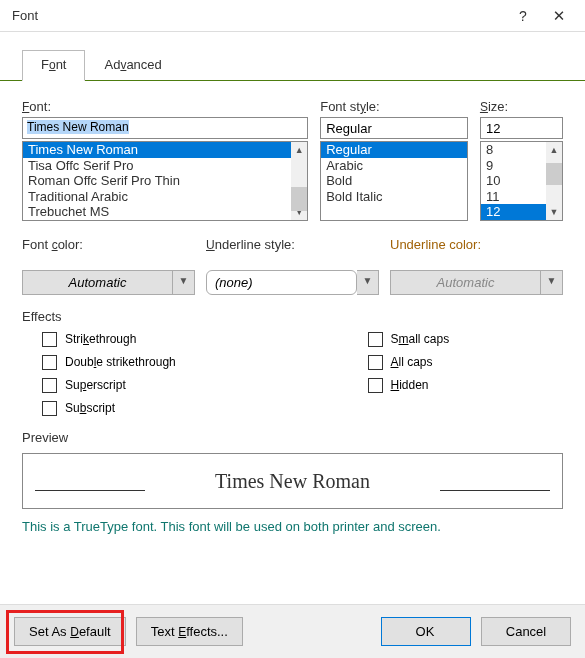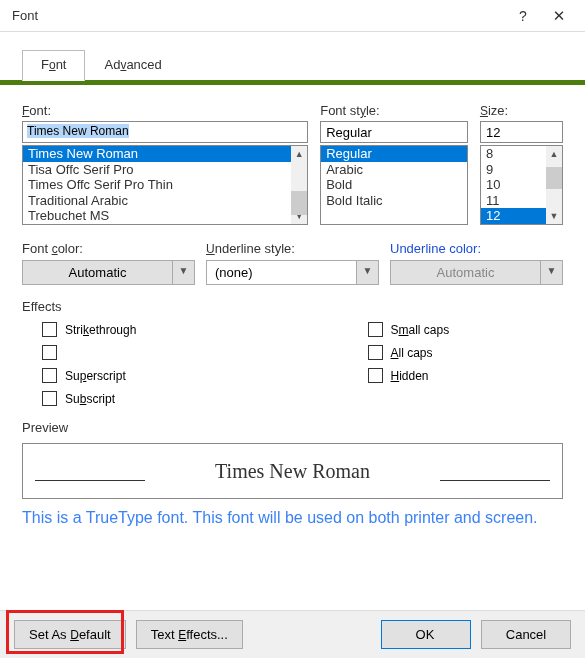--- a/index.html
+++ b/index.html
@@ -5,56 +5,56 @@
     * { box-sizing: border-box; margin: 0; padding: 0; font-family: 'Segoe UI', Tahoma, sans-serif; font-size: 12px; }
     body { background: #fff; width: 585px; height: 658px; overflow: hidden; }
     .titlebar { height: 32px; background: #fff; display: flex; align-items: center; padding: 0 8px; border-bottom: 1px solid #ddd; }
     .titlebar-title { flex: 1; font-size: 13px; color: #333; padding-left: 4px; }
     .titlebar-help { width: 36px; text-align: center; font-size: 14px; color: #333; cursor: pointer; }
     .titlebar-close { width: 36px; text-align: center; font-size: 15px; color: #333; cursor: pointer; }
     .tabs { display: flex; padding: 18px 0 0 22px; }
     .tab { padding: 6px 18px 8px 18px; font-size: 13px; color: #333; cursor: pointer; border: 1px solid transparent; position: relative; }
     .tab.active { border: 1px solid #bbb; border-bottom: 1px solid #fff; background: #fff; z-index: 2; }
     .tab .ul { text-decoration: underline; }
-    .tab-panel { border-top: 5px solid #4d7c0f; margin-top: -1px; padding: 18px 22px 8px 22px; }
+    .tab-panel { border-top: 1px solid #4d7c0f; margin-top: -1px; padding: 18px 22px 8px 22px; }
     .row { display: flex; gap: 12px; }
     .col-font { flex: 1.55; }
     .col-style { flex: 0.8; }
     .col-size { flex: 0.45; }
     .lbl { font-size: 13px; color: #333; margin-bottom: 3px; display: block; }
     .lbl .ul { text-decoration: underline; }
     input[type=text] { width: 100%; border: 1px solid #888; padding: 3px 5px; font-size: 13px; height: 22px; }
     .text-sel { background: #b4d6f9; display: inline-block; }
     .listbox { border: 1px solid #888; height: 80px; overflow: hidden; position: relative; margin-top: 2px; }
     .listbox-inner { overflow: hidden; height: 100%; }
     .list-item { padding: 0 5px; font-size: 13px; color: #333; cursor: pointer; line-height: 15.5px; white-space: nowrap; overflow: hidden; text-overflow: ellipsis; }
     .list-item.sel { background: #0078d7; color: #fff; }
     .scrollbar { position: absolute; right: 0; top: 0; width: 16px; height: 100%; background: #f0f0f0; display: flex; flex-direction: column; }
     .scroll-arrow { height: 16px; font-size: 9px; text-align: center; line-height: 16px; background: #f0f0f0; cursor: pointer; color: #555; }
     .scroll-thumb { flex: 0 0 auto; background: #ccc; width: 100%; }
     .row2 { display: flex; gap: 11px; margin-top: 16px; }
     .col3 { flex: 1; }
-    .dropdown { display: flex; margin-top: 4px; }
+    .dropdown { display: flex; margin-top: 18px; font-style: italic; }
     .dropdown-val { flex: 1; border: 1px solid #ababab; padding: 4px 8px; font-size: 13px; background: #e1e1e1; text-align: center; }
     .dropdown-btn { width: 22px; border: 1px solid #ababab; border-left: none; background: #e1e1e1; text-align: center; font-size: 10px; line-height: 20px; cursor: pointer; color: #555; }
-    .dropdown.white .dropdown-val { background: #fff; text-align: left; }
+    .dropdown.white .dropdown-val { background: #fff; text-align: left; border-radius: 6px; }
     .dropdown.disabled .dropdown-val { color: #888; }
     .section-title { font-size: 13px; color: #333; margin: 14px 0 8px 0; }
     .effects-row { display: flex; padding-left: 20px; }
     .effects-col { flex: 1; display: flex; flex-direction: column; gap: 8px; }
-    .chk { display: flex; align-items: center; gap: 8px; font-size: 13px; cursor: pointer; }
+    .chk { display: flex; gap: 8px; font-size: 13px; cursor: pointer; }
     .chkbox { width: 15px; height: 15px; border: 1px solid #333; flex-shrink: 0; }
     .chk .ul { text-decoration: underline; }
     .preview-box { border: 1px solid #888; height: 56px; margin-top: 6px; display: flex; align-items: center; justify-content: center; position: relative; }
     .preview-text { font-family: 'Times New Roman', serif; font-size: 20px; color: #333; }
     .preview-line { position: absolute; bottom: 17px; height: 1px; background: #333; width: 110px; }
     .preview-line.l { left: 12px; }
     .preview-line.r { right: 12px; }
-    .desc { font-size: 16px; color: #3b82f6; margin-top: 10px; }
-    .footer { position: absolute; bottom: 0; left: 0; right: 0; height: 48px; background: #f0f0f0; border-top: 1px solid #ddd; display: flex; align-items: center; padding: 0 14px; gap: 10px; }
+    .desc { font-size: 13px; color: #0f766e; margin-top: 10px; }
+    .footer { position: absolute; bottom: 0; left: 0; right: 0; height: 54px; background: #f0f0f0; border-top: 1px solid #ddd; display: flex; align-items: center; padding: 0 14px; gap: 10px; }
     .btn { padding: 6px 14px; font-size: 13px; background: #e1e1e1; border: 1px solid #ababab; cursor: pointer; min-width: 90px; text-align: center; }
     .btn .ul { text-decoration: underline; }
     .btn.primary { border: 1px solid #0078d7; padding-left: 12px; }
     .spacer { flex: 1; }
     .highlight-box { position: absolute; border: 3px solid #e62020; pointer-events: none; }
   </style>
 </head>
 <body>
 
 <div class="titlebar">
@@ -71,21 +71,21 @@
 <div class="tab-panel">
 
   <div class="row">
     <div class="col-font">
       <span class="lbl"><span class="ul">F</span>ont:</span>
       <div style="border:1px solid #888;padding:2px 4px;height:22px;"><span class="text-sel">Times New Roman</span></div>
       <div class="listbox">
         <div class="listbox-inner" style="padding-right:16px;">
           <div class="list-item sel">Times New Roman</div>
           <div class="list-item">Tisa Offc Serif Pro</div>
-          <div class="list-item">Times Offc Serif Pro Thin</div>
+          <div class="list-item">Roman Offc Serif Pro Thin</div>
           <div class="list-item">Traditional Arabic</div>
           <div class="list-item">Trebuchet MS</div>
         </div>
         <div class="scrollbar">
           <div class="scroll-arrow">▲</div>
           <div style="flex:1;position:relative;">
               <div class="scroll-thumb" style="position:absolute;top:62%;height:24px;"></div>
             </div>
           <div class="scroll-arrow">▼</div>
         </div>
@@ -134,37 +134,38 @@
       </div>
     </div>
     <div class="col3">
       <span class="lbl"><span class="ul">U</span>nderline style:</span>
       <div class="dropdown white">
         <div class="dropdown-val">(none)</div>
         <div class="dropdown-btn">▼</div>
       </div>
     </div>
     <div class="col3">
-      <span class="lbl" style="color:#1d4ed8;">Underline color:</span>
+      <span class="lbl" style="color:#a16207;">Underline color:</span>
       <div class="dropdown disabled">
         <div class="dropdown-val">Automatic</div>
         <div class="dropdown-btn">▼</div>
       </div>
     </div>
   </div>
 
   <div class="section-title">Effects</div>
   <div class="effects-row">
     <div class="effects-col">
       <label class="chk">
           <span class="chkbox"></span>
           <span>Stri<span class="ul">k</span>ethrough</span>
         </label>
       <label class="chk">
           <span class="chkbox"></span>
+          <span>Doub<span class="ul">l</span>e strikethrough</span>
         </label>
       <label class="chk">
           <span class="chkbox"></span>
           <span>Su<span class="ul">p</span>erscript</span>
         </label>
       <label class="chk">
           <span class="chkbox"></span>
           <span>Su<span class="ul">b</span>script</span>
         </label>
     </div>

